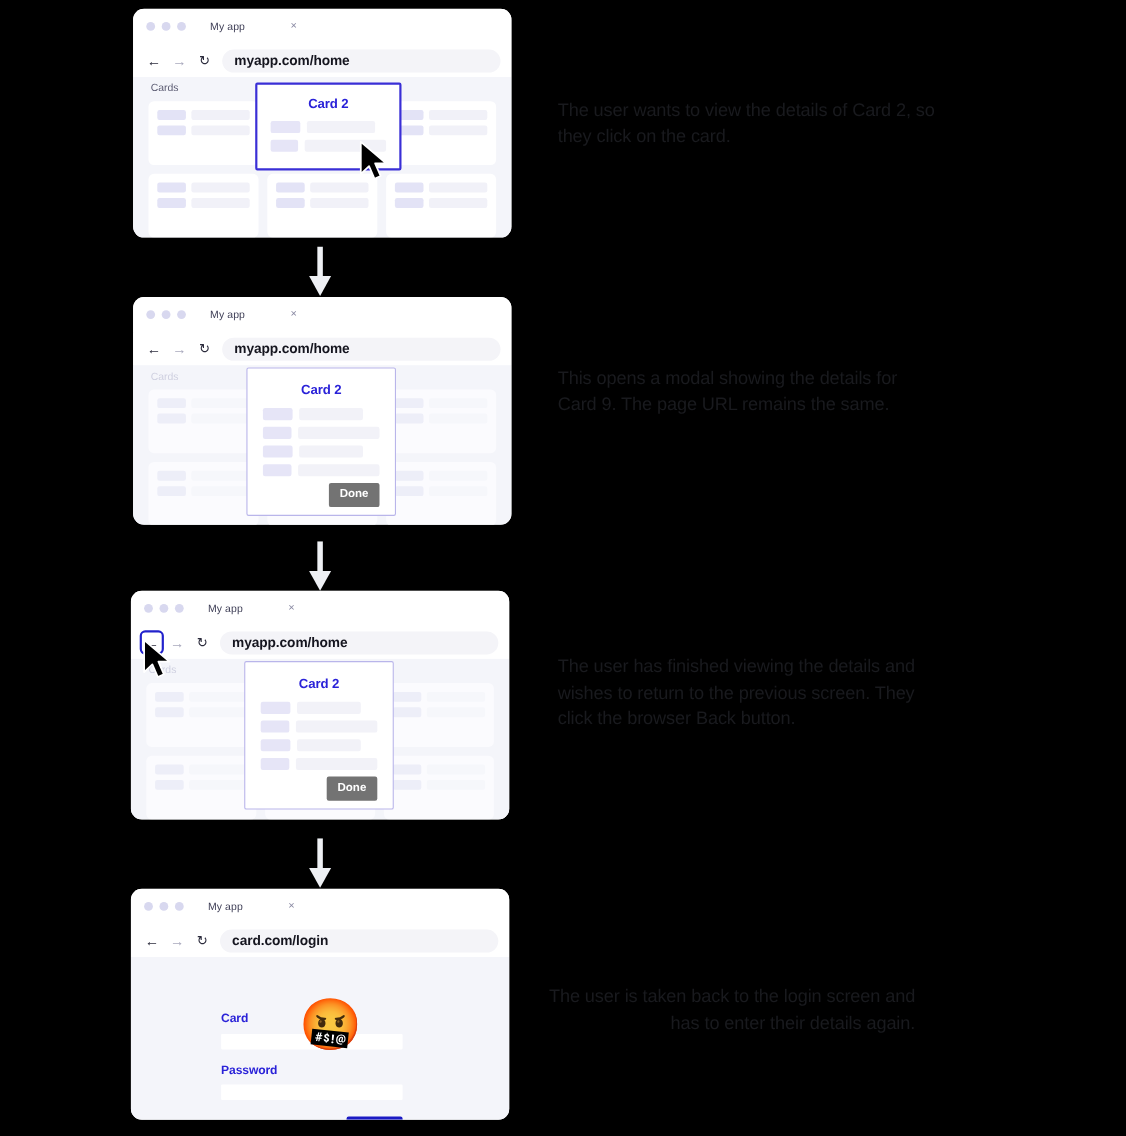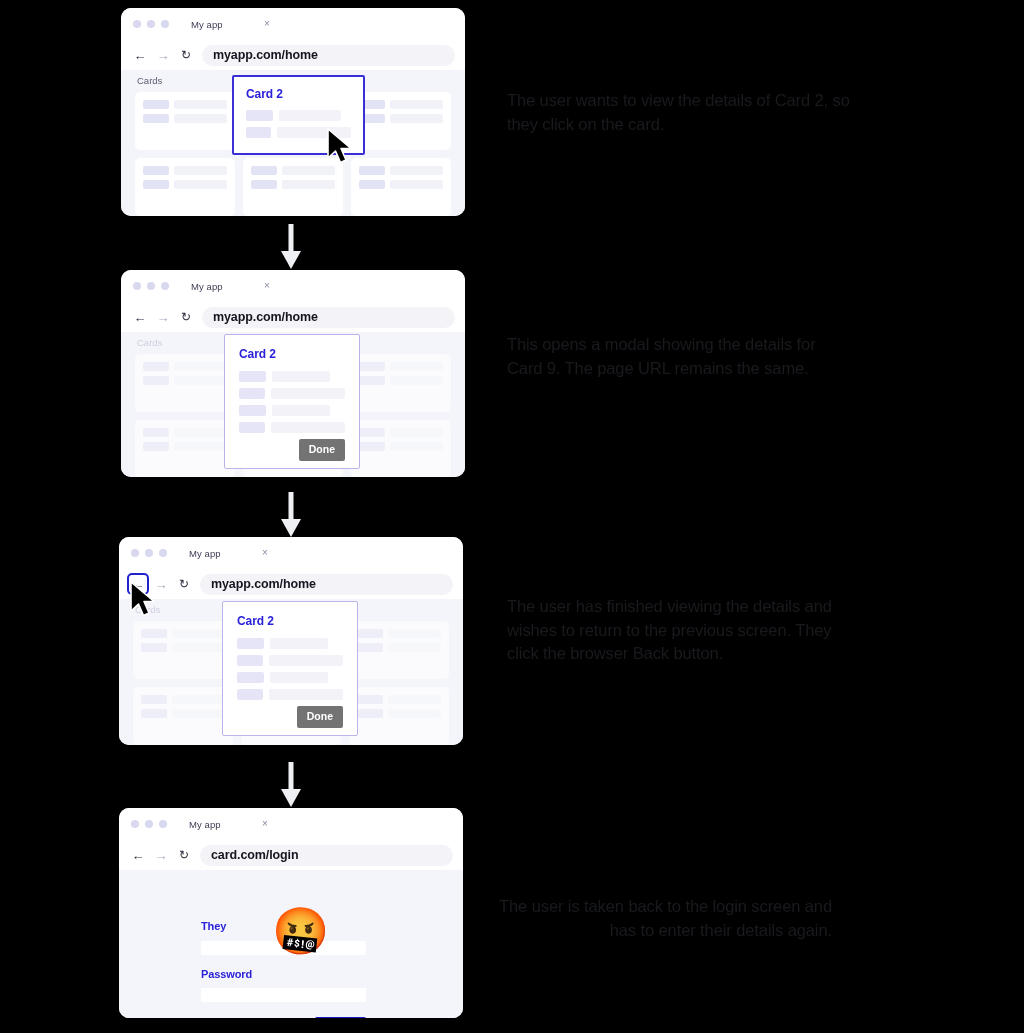--- a/index.html
+++ b/index.html
@@ -132,20 +132,21 @@
     border: 2px solid #3a2fd6;
     border-radius: 2px;
     padding: 10px 12px;
   }
   .hl-title {
     font-size: 12px;
     font-weight: 700;
     color: #2a22d8;
     margin-bottom: 9px;
     letter-spacing: -.1px;
+    text-align: center;
   }
   .hl-row { display: flex; gap: 6px; margin-bottom: 6px; align-items: center; }
   .hl-chip { width: 27px; height: 11px; border-radius: 2px; background: #e6e5f7; }
   .hl-bar  { height: 11px; border-radius: 2px; background: #f2f2f8; }
 
   .modal {
     position: absolute;
     background: #ffffff;
     border: 1px solid #b9b5ea;
     border-radius: 2px;
@@ -579,21 +580,21 @@
       <span class="tab-close">×</span>
     </div>
     <div class="urlbar">
       <span class="nav-ico">←</span>
       <span class="nav-ico dim">→</span>
       <span class="nav-ico reload">↻</span>
       <div class="url-field">card.com/login</div>
     </div>
     <div class="viewport" style="height:148px;">
       <div class="login-wrap">
-        <div class="field-label">They</div>
+        <div class="field-label">Card</div>
         <input class="field-input" style="border: none;" value="">
         <div class="field-label">Password</div>
         <input class="field-input" type="password" style="border: none;" value="">
         <div class="login-btn-row">
           <button class="btn-login">Login</button>
         </div>
       </div>
     </div>
   </div>
 

